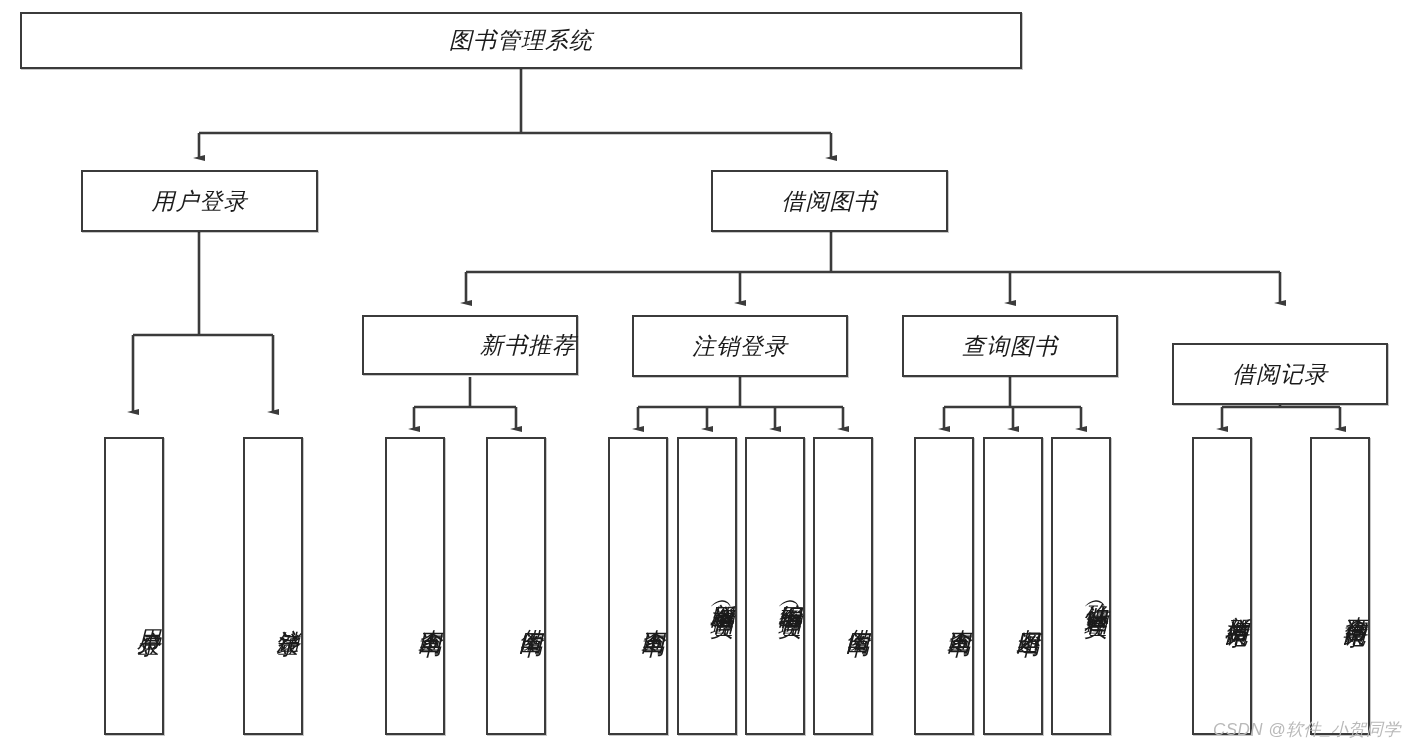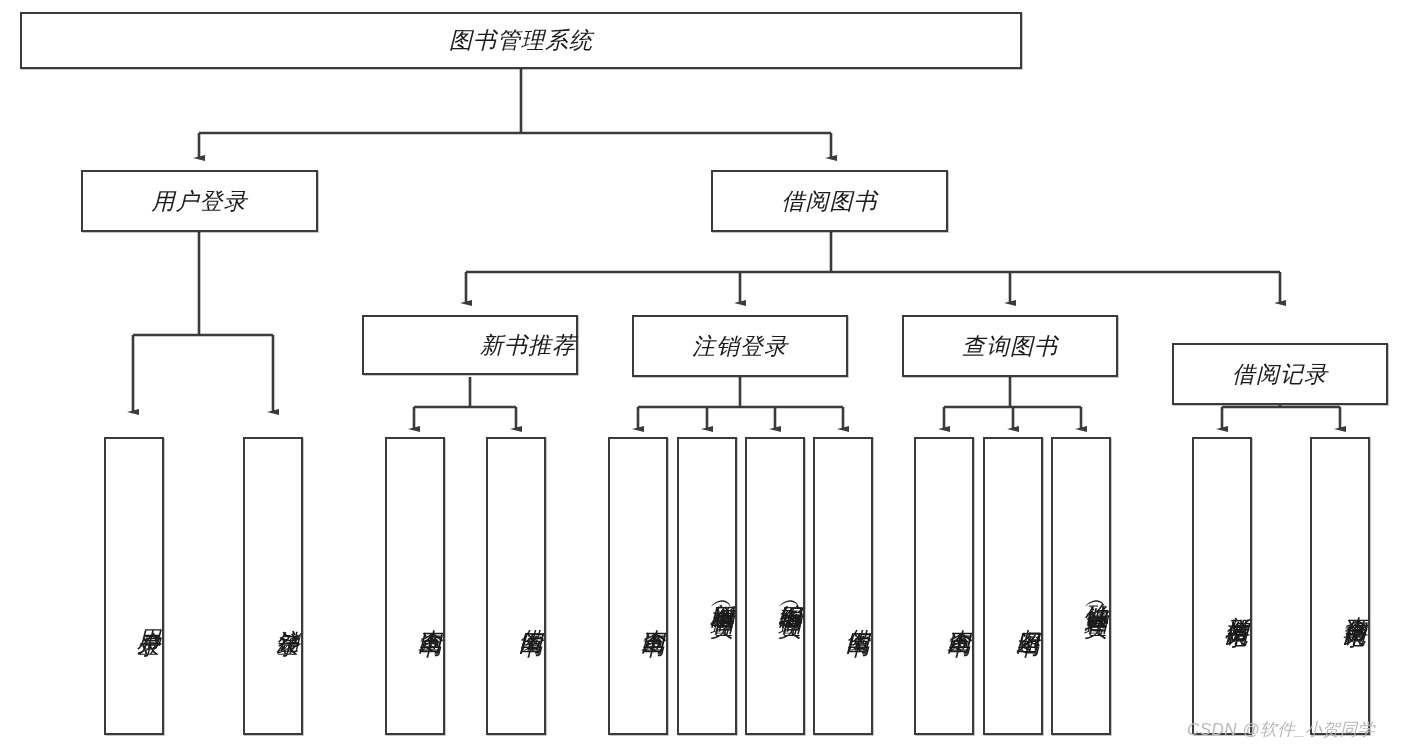--- a/index.html
+++ b/index.html
@@ -55,21 +55,21 @@
     padding-top: 16px;
   }
   .node.v.mid {
     padding-top: 36px;
   }
   .node-label {
     display: block;
   }
   #watermark {
     position: absolute;
-    right: 30px;
+    right: 4px;
     bottom: 6px;
     font-size: 17px;
     color: #b9b9b9;
     letter-spacing: 0.5px;
     user-select: none;
   }
 </style>
 </head>
 <body>
 

